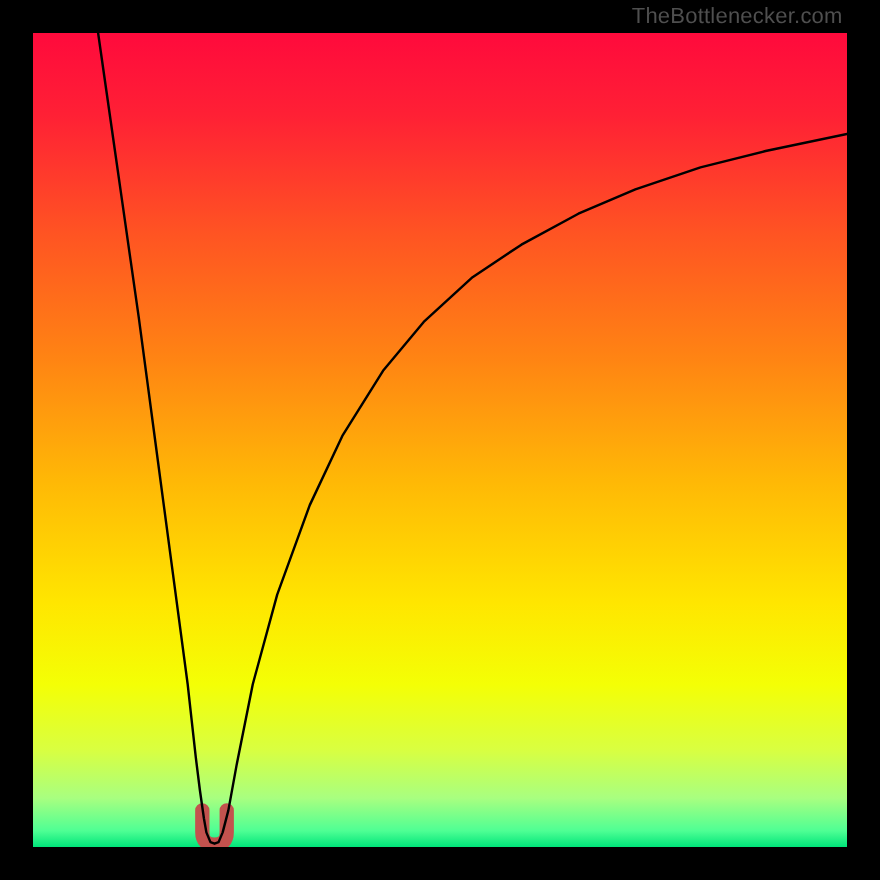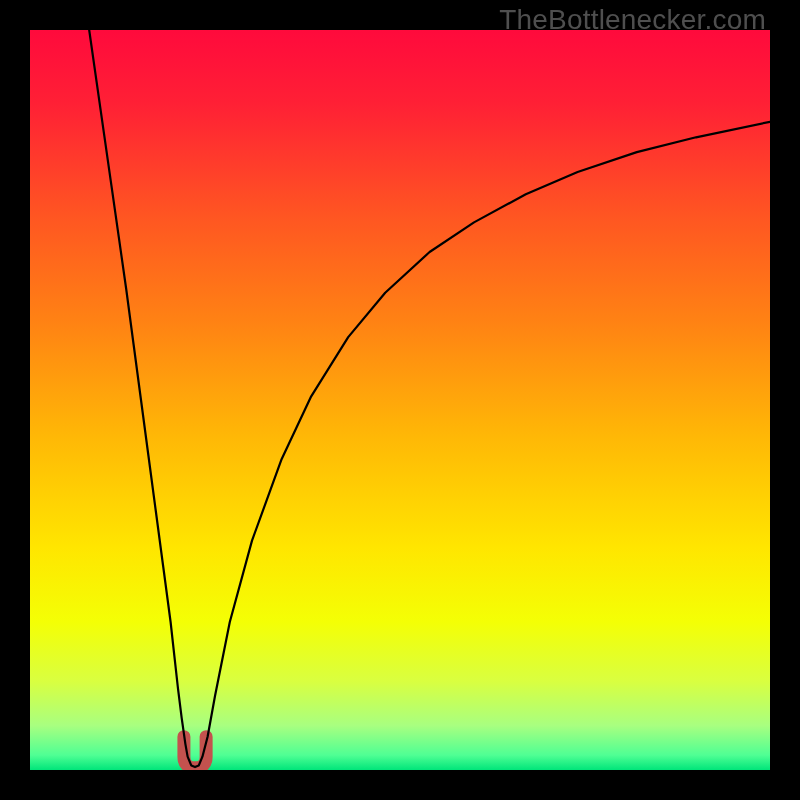--- a/index.html
+++ b/index.html
@@ -32,21 +32,21 @@
   #curves {
     position: absolute;
     left: 0; top: 0;
     width: 100%;
     height: 100%;
   }
   #watermark {
     position: absolute;
     right: 34px;
     color: #4f4f4f;
-    font-size: 28px;
+    font-size: 20px;
     font-weight: 400;
     letter-spacing: 0.2px;
     font-family: Arial, Helvetica, sans-serif;
   }
 </style>
 </head>
 <body>
 
 <div id="frame">
   <div id="plot-area" style="left: 30px; top: 30px; width: 740px; height: 740px;">

